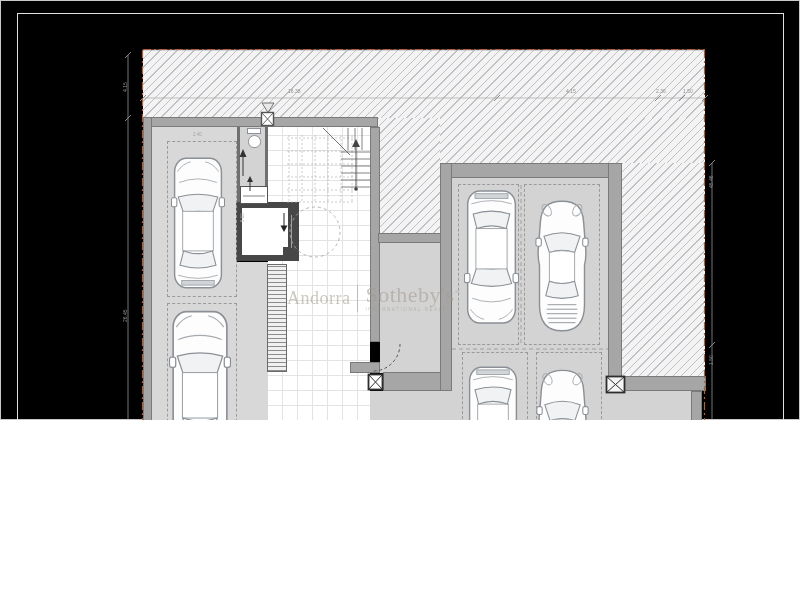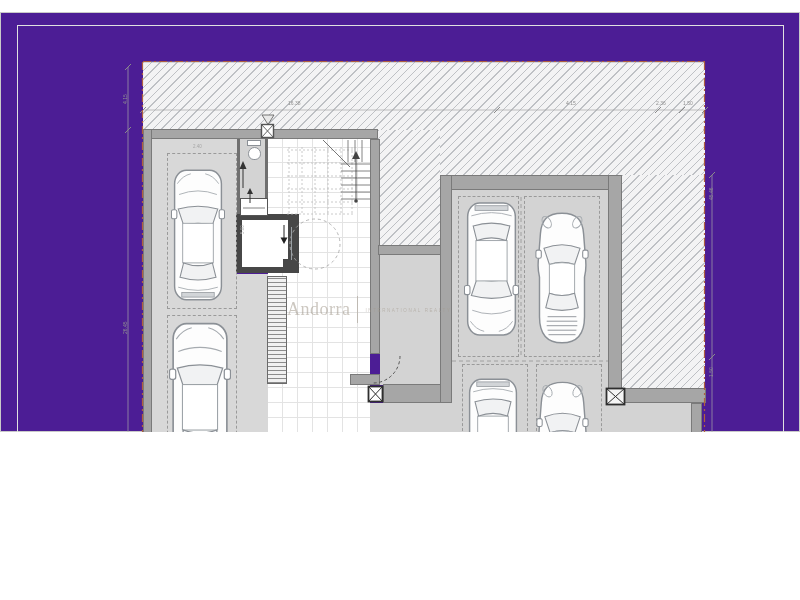--- a/index.html
+++ b/index.html
@@ -1,18 +1,18 @@
 <!DOCTYPE html>
 <html><head>
 <meta charset="utf-8">
 <style>
   html,body{margin:0;padding:0;background:#fff;}
-  .canvas{position:relative;width:800px;height:420px;background:#4c1d95;overflow:hidden;
+  .canvas{position:relative;width:800px;height:420px;background:#000000;overflow:hidden;
           outline:1px solid #c9c9c9;outline-offset:-1px;
-          font-family:"Liberation Sans","DejaVu Sans",sans-serif;margin-top:12px;}
+          font-family:"Liberation Sans","DejaVu Sans",sans-serif;}
   .abs{position:absolute;box-sizing:border-box;}
   .frame{border:1px solid #e0e0e0;}
   
   .hatch{background-color:#f3f3f4;
          background-image:repeating-linear-gradient(135deg,rgba(138,143,150,.5) 0 1px,transparent 1px 6px);}
   
   .wall{background:#a6a6a6;border:1px solid #7a7a7a;}
   .wall-thin{background:#6f6f6f;}
   
   .floor{background:#d8d8d8;}
@@ -298,20 +298,21 @@
     <g stroke="#666" stroke-width="0.8">
       <line x1="243" y1="196" x2="265" y2="196"></line>
       <line x1="324" y1="470" x2="341" y2="470"></line>
     </g>
   </svg>
 
   <div class="wm" style="left:287px;top:284px;">
     <span class="rgn">Andorra</span>
     <span class="bar"></span>
     <span class="brandcol">
+      <span class="brand"><span>Sotheby's</span><span class="sup">®</span></span>
       <span class="tag">INTERNATIONAL REALTY</span>
     </span>
   </div>
 
   <div class="dim" style="left:288px;top:89px;">16.38</div>
   <div class="dim" style="left:566px;top:89px;">4.15</div>
   <div class="dim" style="left:656px;top:89px;">2.36</div>
   <div class="dim" style="left:683px;top:89px;">1.50</div>
   <div class="dim dimv" style="left:123px;top:92px;">4.15</div>
   <div class="dim dimv" style="left:123px;top:322px;">26.45</div>

